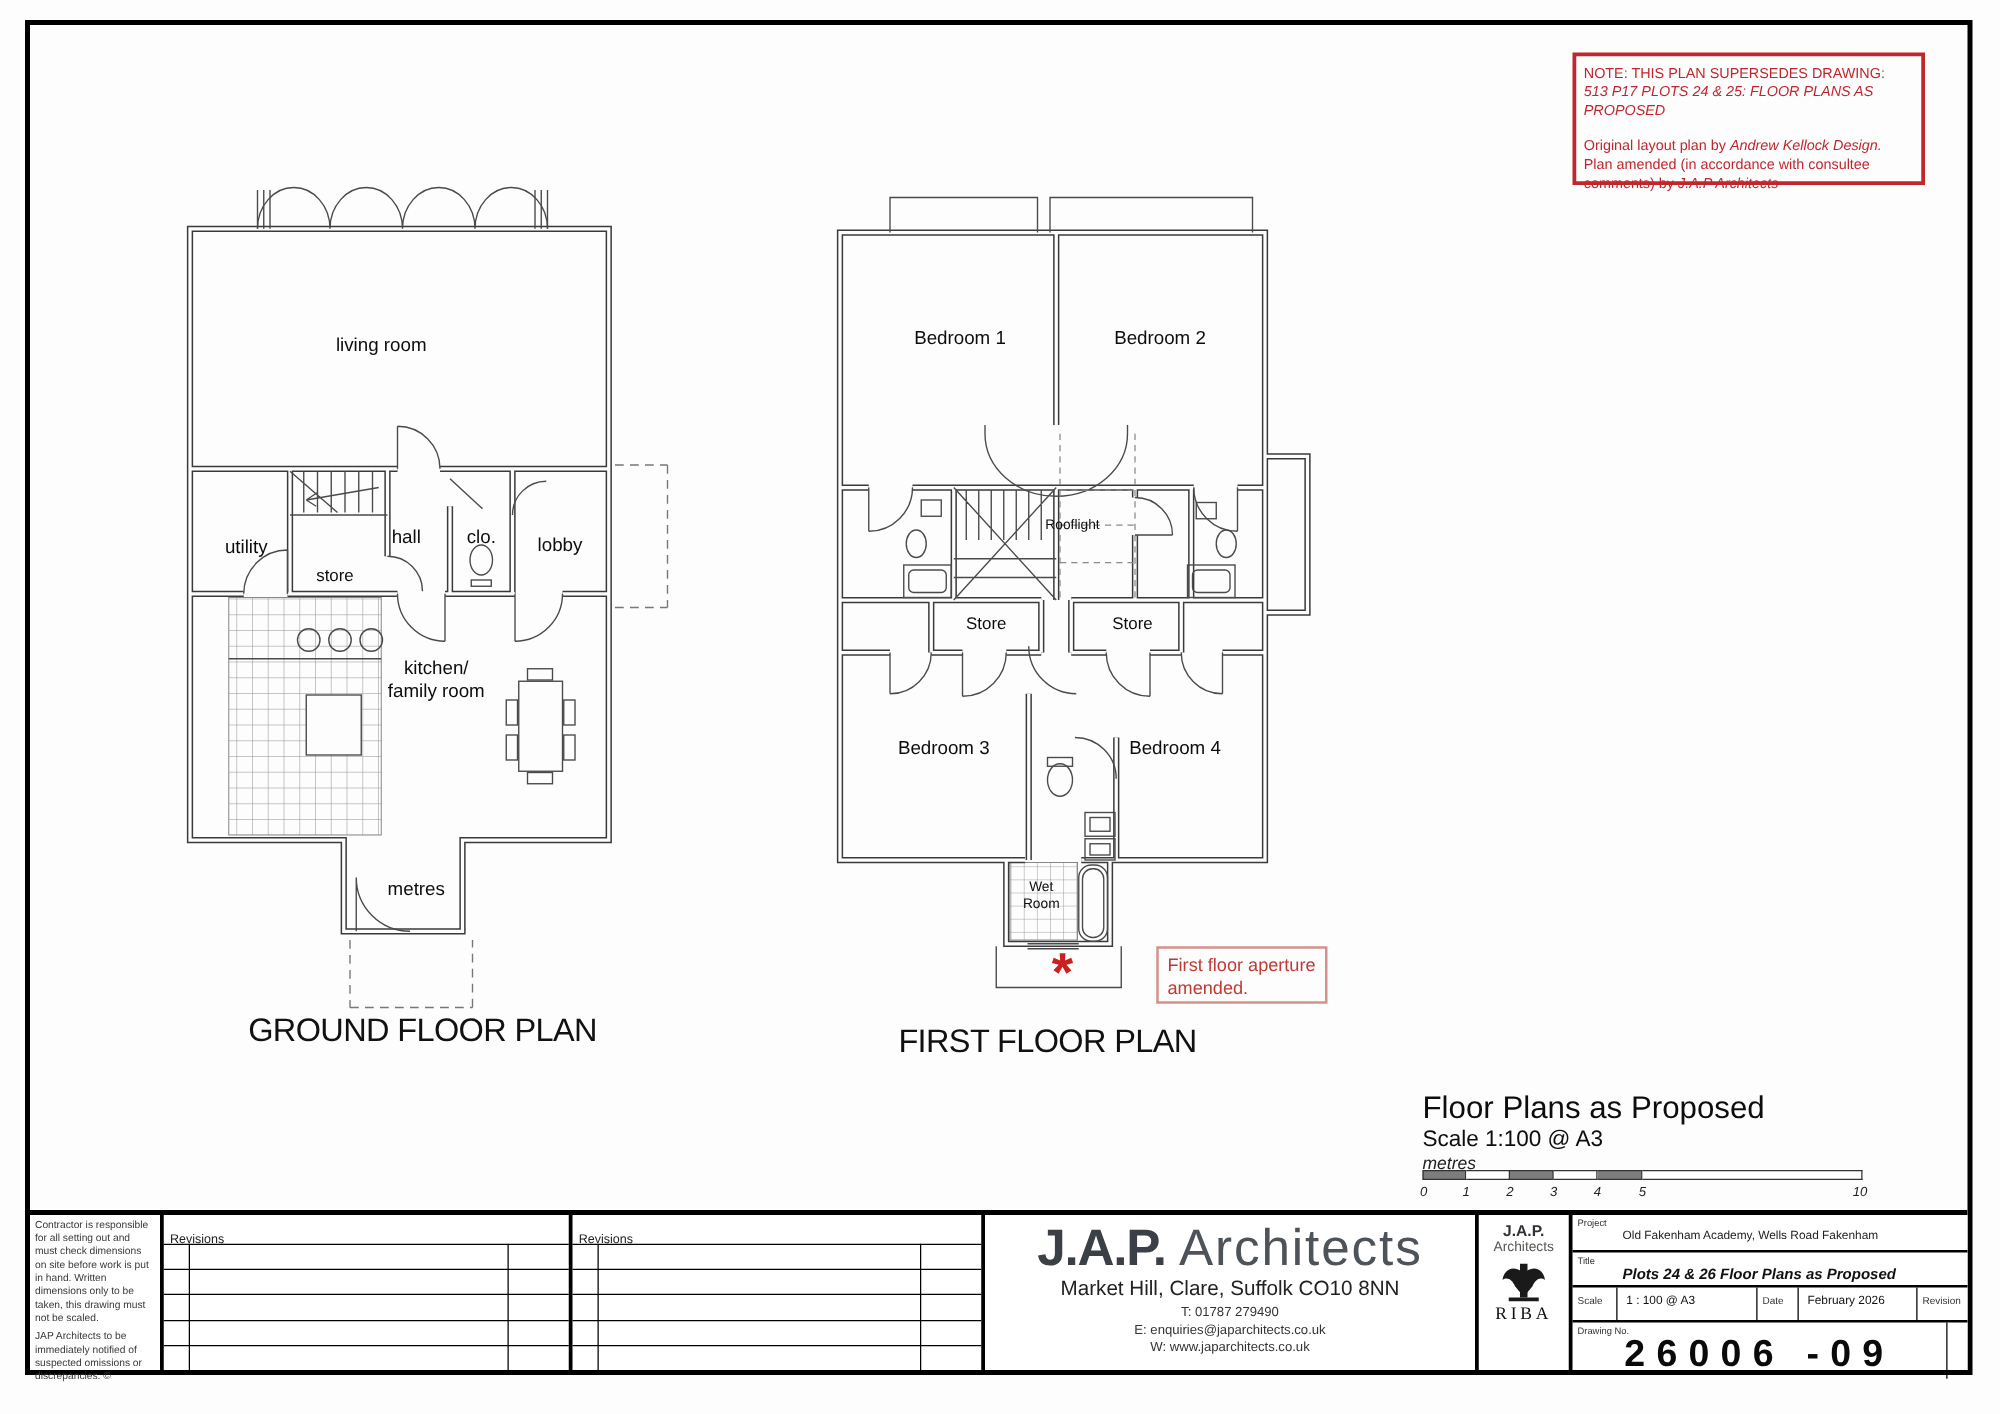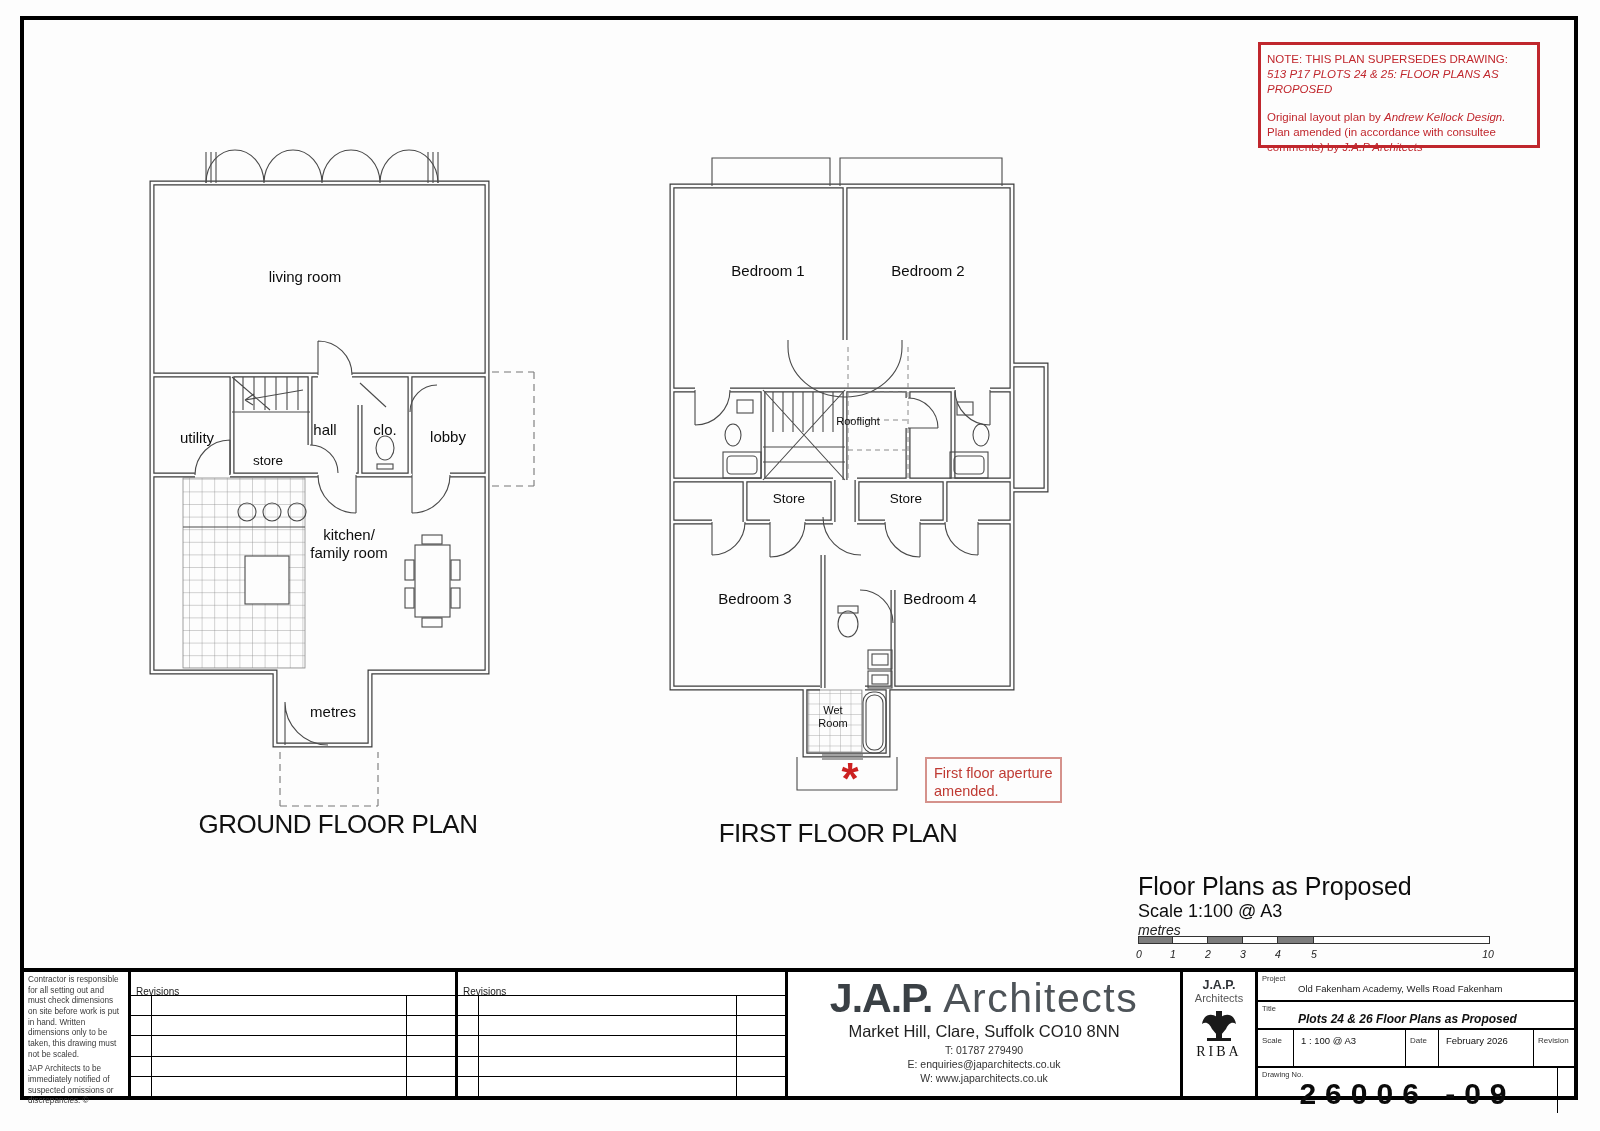--- a/index.html
+++ b/index.html
@@ -76,21 +76,21 @@
   .firm-contact{font-size:10.5px;color:#333;line-height:1.35;margin-top:2px;}
 
   .stamp-jap{font-size:12.5px;font-weight:bold;color:#2f3338;margin-top:7px;line-height:1;}
   .stamp-arch{font-size:11px;color:#555;line-height:1.1;}
   .stamp-emblem{margin:5px auto 1px auto;display:block;}
   .stamp-riba{font-family:"Liberation Serif",serif;font-size:14px;letter-spacing:3px;color:#111;}
 
   .info-row{position:relative;box-sizing:border-box;}
   .r-project{height:28px;border-radius:10px;}
   .r-title{height:28px;border-top:2px solid #000;}
-  .r-meta{height:38px;border-top:2px solid #000;display:flex;}
+  .r-meta{height:28px;border-top:2px solid #000;display:flex;}
   .r-drawing{height:47px;border-top:2px solid #000;}
   .mini-label{position:absolute;top:2px;left:4px;font-size:7.5px;color:#333;}
   .r-project .val{position:absolute;left:40px;top:11px;font-size:9.5px;color:#222;white-space:nowrap;}
   .r-title .val{position:absolute;left:40px;top:10px;font-size:12px;font-weight:bold;color:#111;white-space:nowrap;font-style:italic;}
   .mc{box-sizing:border-box;border-left:1px solid #000;position:relative;overflow:hidden;}
   .mc:first-child{border-left:none;}
   .mc .ml{font-size:8px;color:#333;padding:6px 0 0 4px;}
   .mc .mv{font-size:9.5px;color:#111;padding:5px 0 0 7px;white-space:nowrap;}
   .dn-value{position:absolute;left:0;top:9px;width:299px;text-align:center;
        font-size:30px;font-weight:bold;letter-spacing:9px;color:#0a0a0a;white-space:nowrap;}

